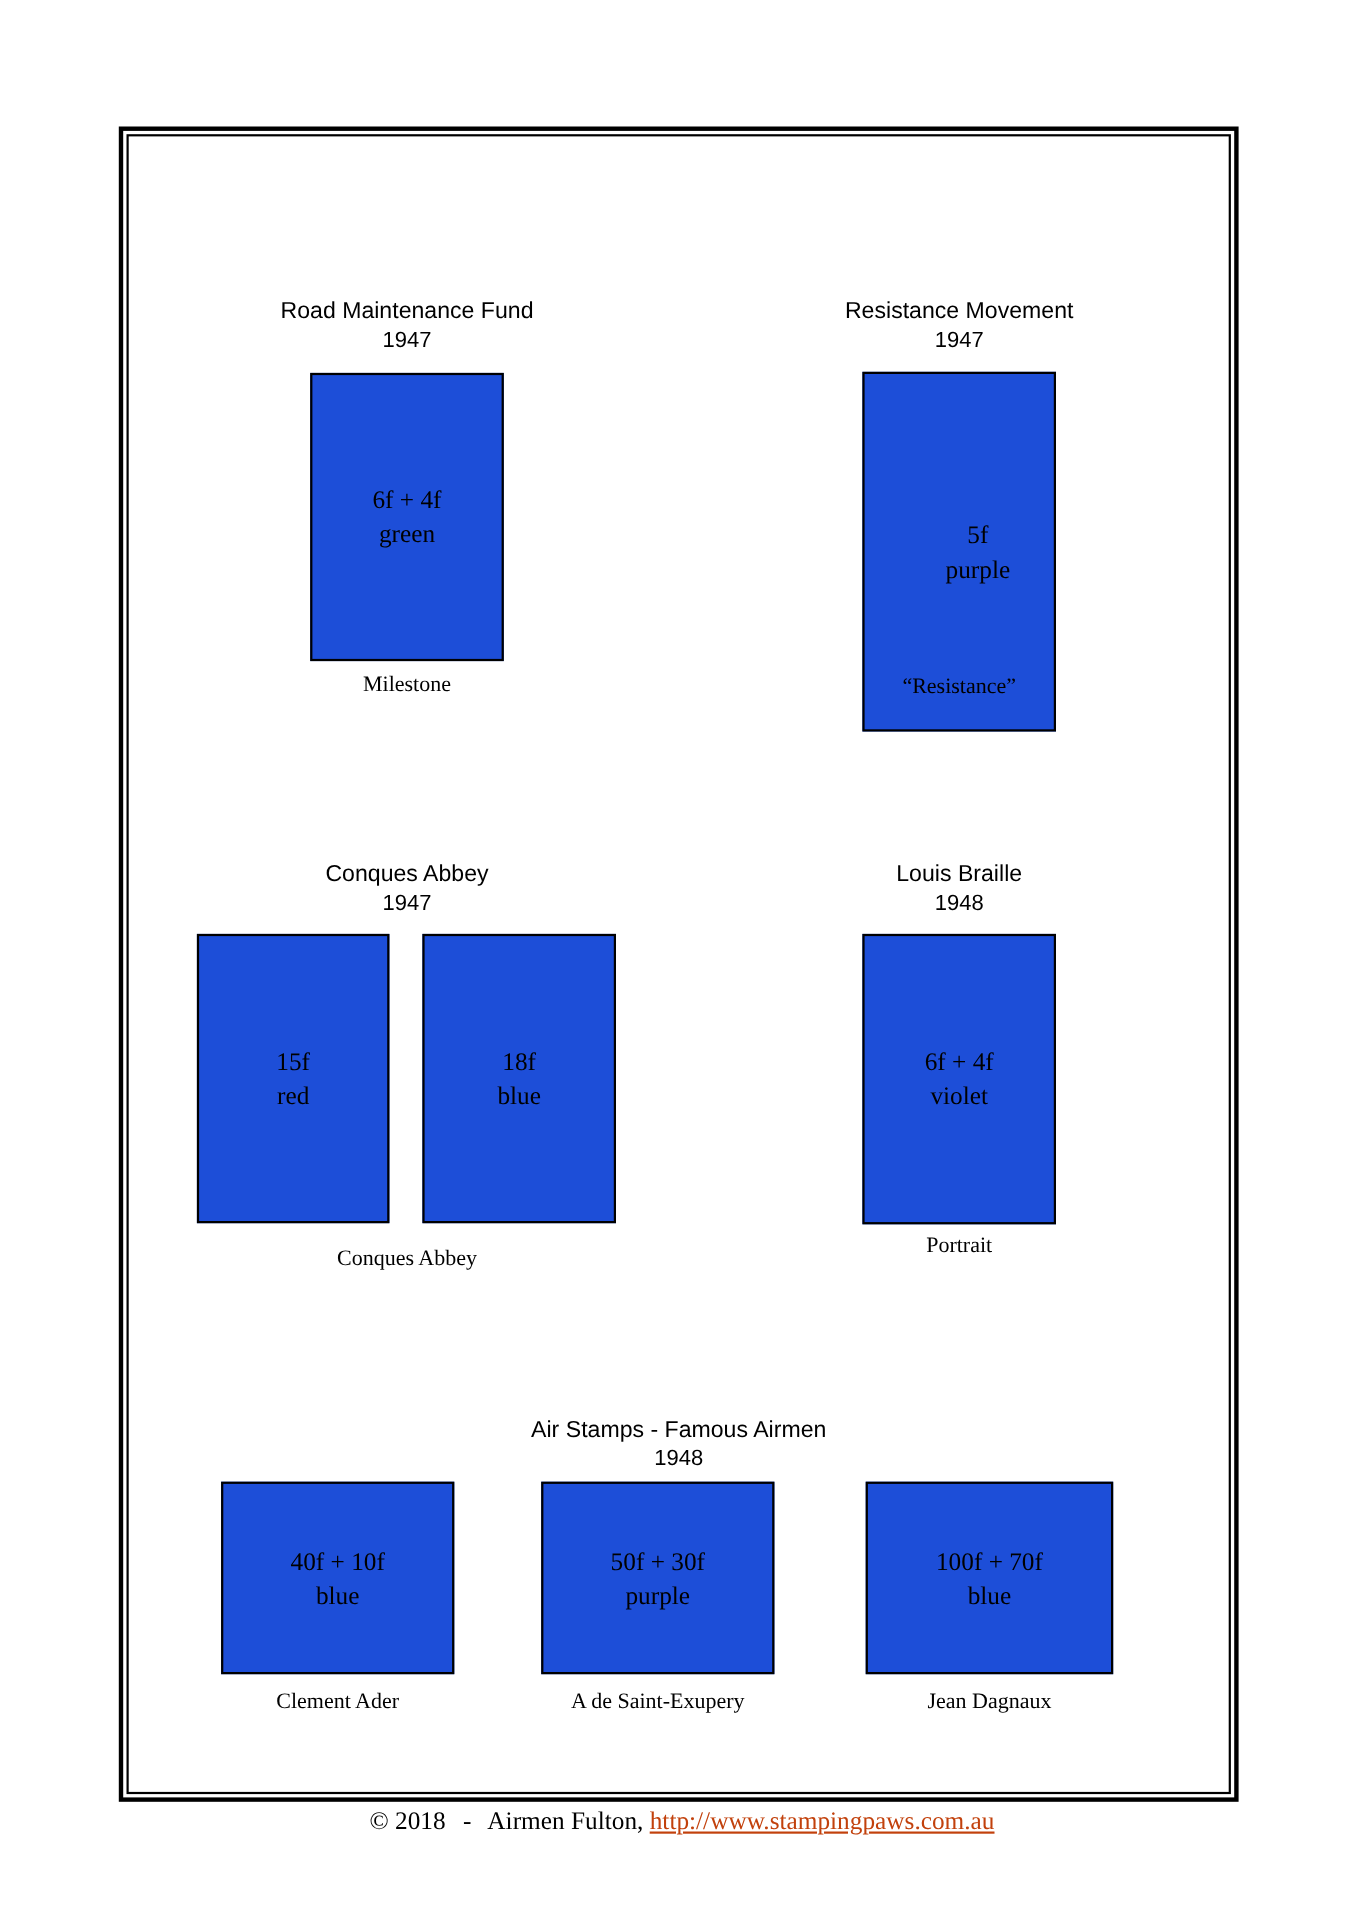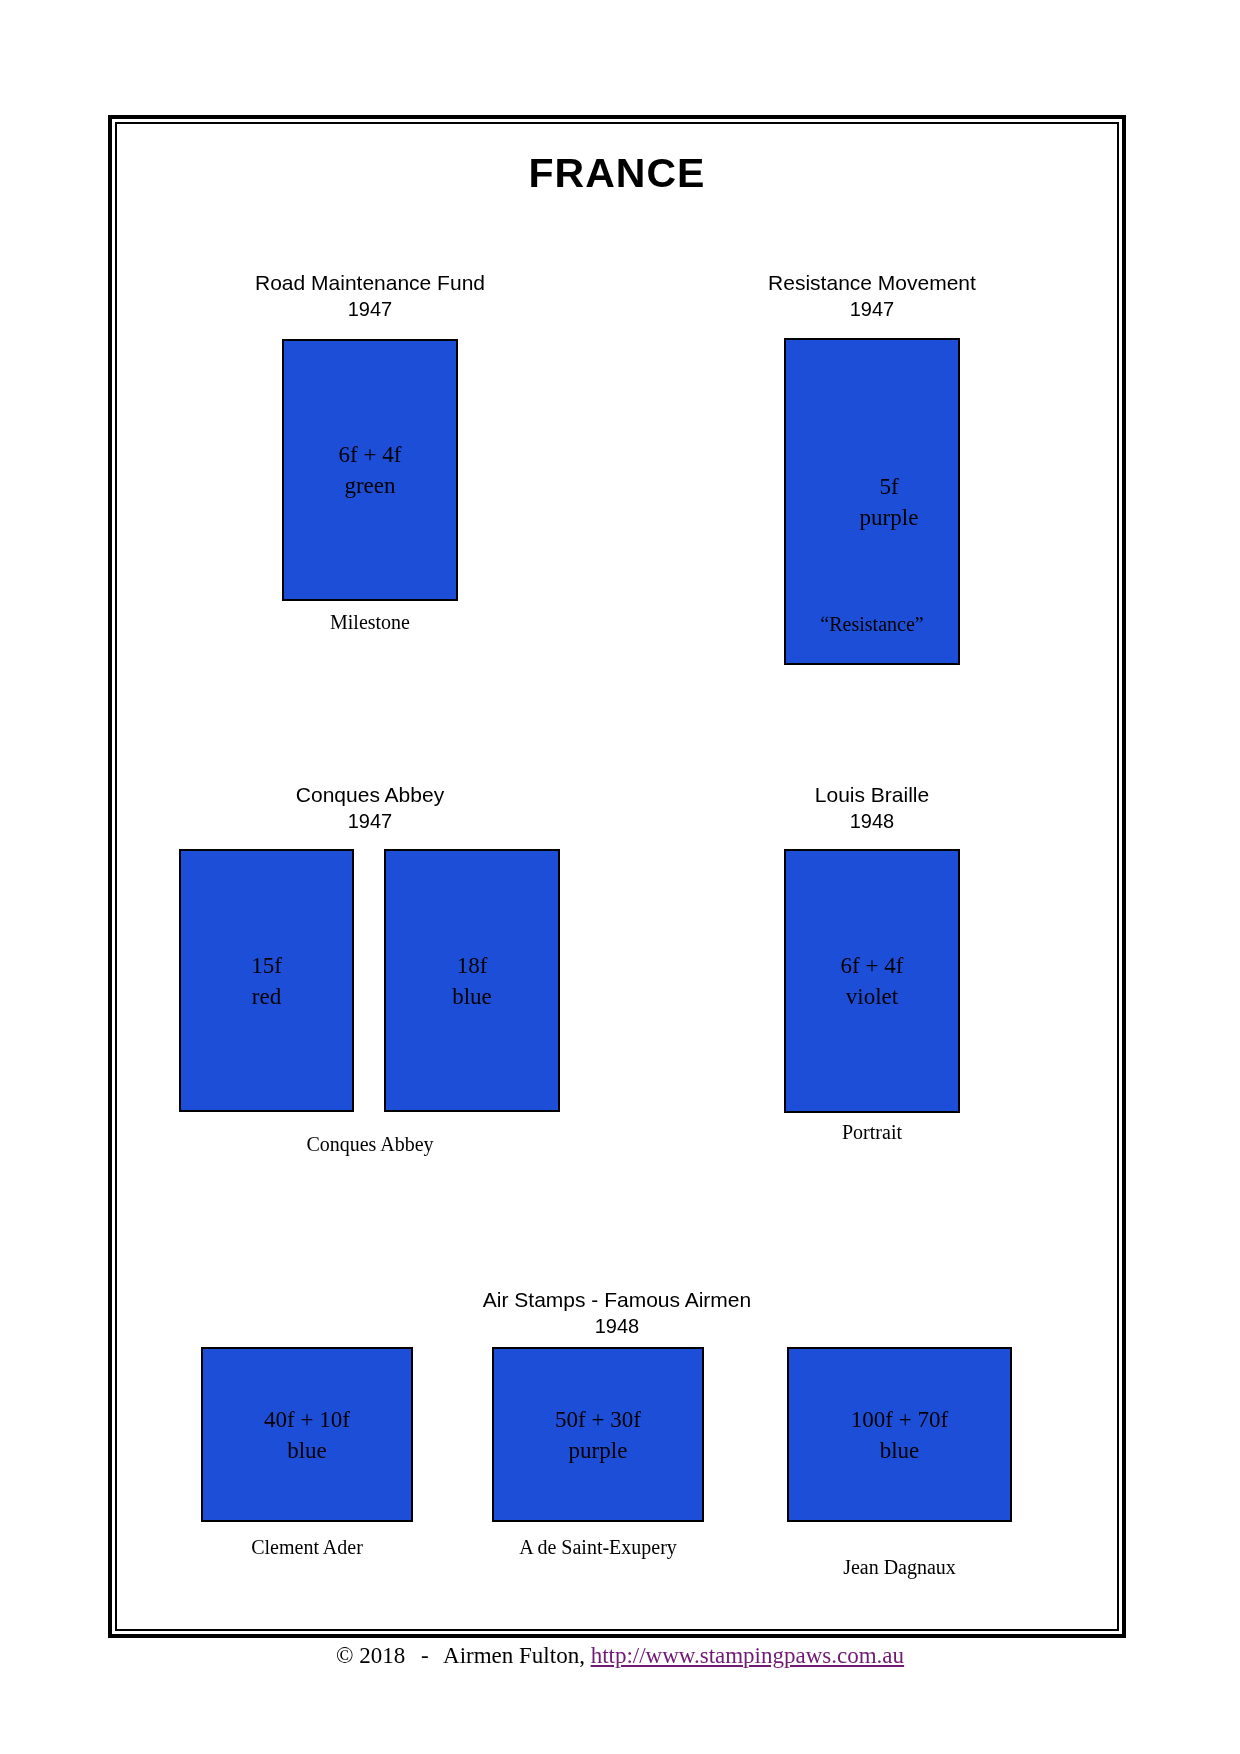--- a/index.html
+++ b/index.html
@@ -63,35 +63,34 @@
   }
   .footer {
     position: absolute;
     left: 0; top: 1643px; width: 1240px;
     text-align: center;
     font-family: "Liberation Serif", serif;
     font-size: 23px;
   }
   .footer .sep { margin: 0 10px; }
   .footer a {
-    color: #701a75;
+    color: #c2410c;
     text-decoration: underline;
     cursor: pointer;
   }
 </style>
 </head>
 <body>
 
 <div id="page">
 
   <div class="frame-outer">
     <div class="frame-inner"></div>
   </div>
 
-  <div class="page-title">FRANCE</div>
 
   <div class="sec-hdr" style="left:200px; top:270px; width:340px;">
     <div>Road Maintenance Fund</div>
     <div class="year">1947</div>
   </div>
   <div class="stamp-box" style="left:282px; top:339px; width:176px; height:262px;">
     <div>
       <div>6f + 4f</div>
       <div>green</div>
     </div>
@@ -157,21 +156,21 @@
     </div>
   </div>
   <div class="stamp-box" style="left:787px; top:1347px; width:225px; height:175px;">
     <div>
       <div>100f + 70f</div>
       <div>blue</div>
     </div>
   </div>
   <div class="caption" style="left:201px; top:1536px; width:212px;">Clement Ader</div>
   <div class="caption" style="left:492px; top:1536px; width:212px;">A de Saint-Exupery</div>
-  <div class="caption" style="left:787px; top:1536px; width:225px;margin-top:20px;">Jean Dagnaux</div>
+  <div class="caption" style="left:787px; top:1536px; width:225px;">Jean Dagnaux</div>
 
   <div class="footer">
     <span>© 2018</span>
     <span class="sep">-</span>
     <span>Airmen Fulton,</span>
     <a href="#">http://www.stampingpaws.com.au</a>
   </div>
 
 </div>
 

